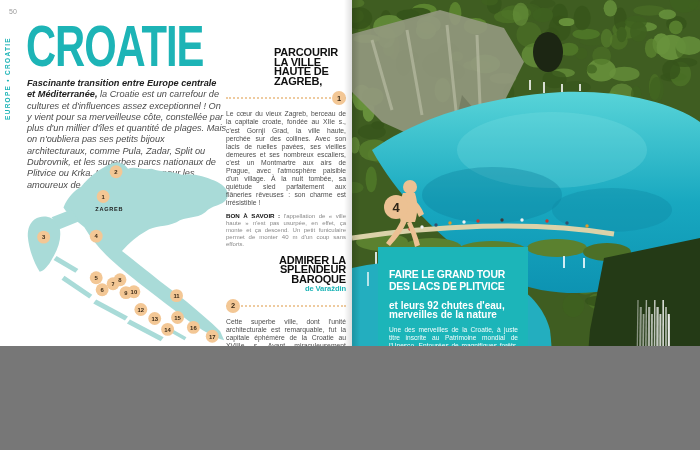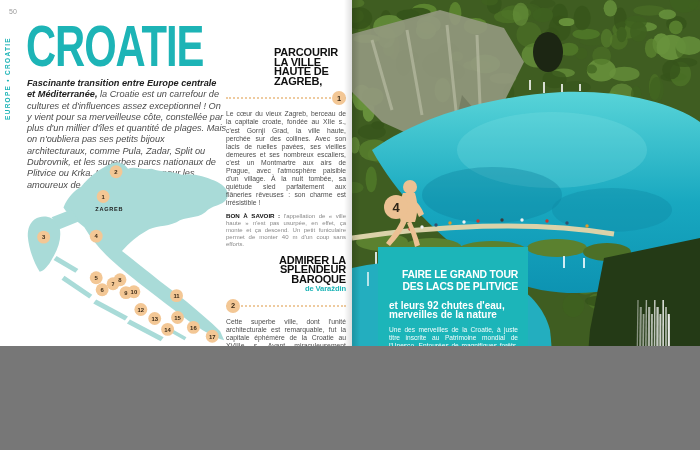--- a/index.html
+++ b/index.html
@@ -29,21 +29,21 @@
   .numrow.bright .badge{right:0;}
   .numrow.bleft .badge{left:0;}
   .sec-body{font-size:6.8px;line-height:8.1px;color:#4e4e4e;text-align:justify;}
   .tip{margin-top:4px;font-size:6px;line-height:7px;color:#8a8a8a;text-align:justify;}
   .tip b{color:#111;font-size:6.2px;}
   
   .photo{position:absolute;left:352px;top:0;width:348px;height:450px;overflow:hidden;}
   .photo svg.scene{position:absolute;left:0;top:0;}
   .plit-box{position:absolute;left:26px;top:247px;width:150px;height:165px;box-sizing:border-box;
         background:#1cb5b9;padding:22px 10px 8px 11px;color:#fff;}
-  .plit-head{font-size:10.4px;line-height:11.6px;font-weight:bold;letter-spacing:-.2px;text-align:right;}
+  .plit-head{font-size:10.4px;line-height:11.6px;font-weight:bold;letter-spacing:-.2px;}
   .plit-sub{font-size:10px;line-height:8.8px;font-weight:bold;margin-top:10px;}
   .plit-body{font-size:6.6px;line-height:7.9px;margin-top:6px;text-align:justify;color:#f4fdfd;}
   .plit-tip{font-size:6px;line-height:7px;margin-top:4px;color:#eafbfb;}
   .plit-tip b{color:#0b6f73;font-size:6.2px;}
   .plit-link{font-size:6px;margin-top:3px;color:#fff;}
   .hiker{position:absolute;left:14px;top:176px;width:78px;height:84px;}
   
   .gutter{position:absolute;left:344px;top:0;width:16px;height:450px;
         background:linear-gradient(to right,rgba(0,0,0,0),rgba(0,0,0,.14) 55%,rgba(0,0,0,0));}
 </style>

